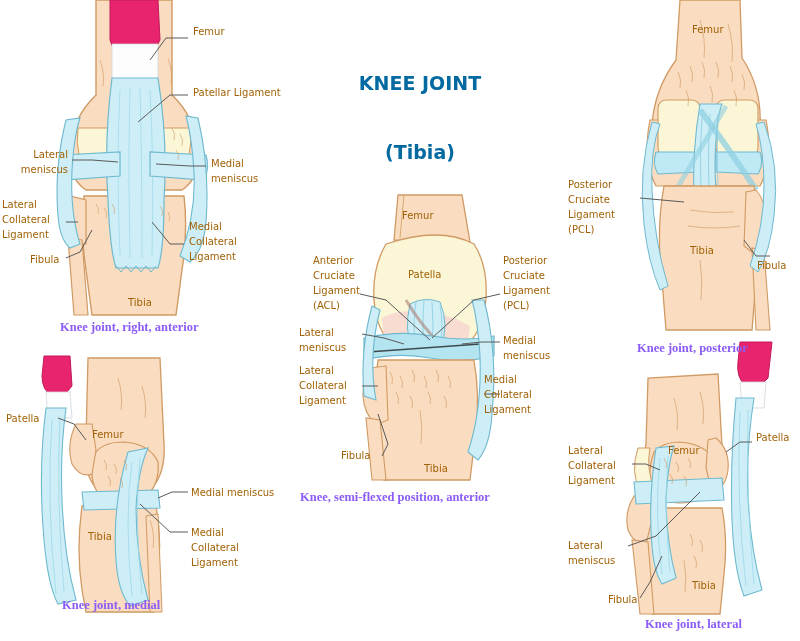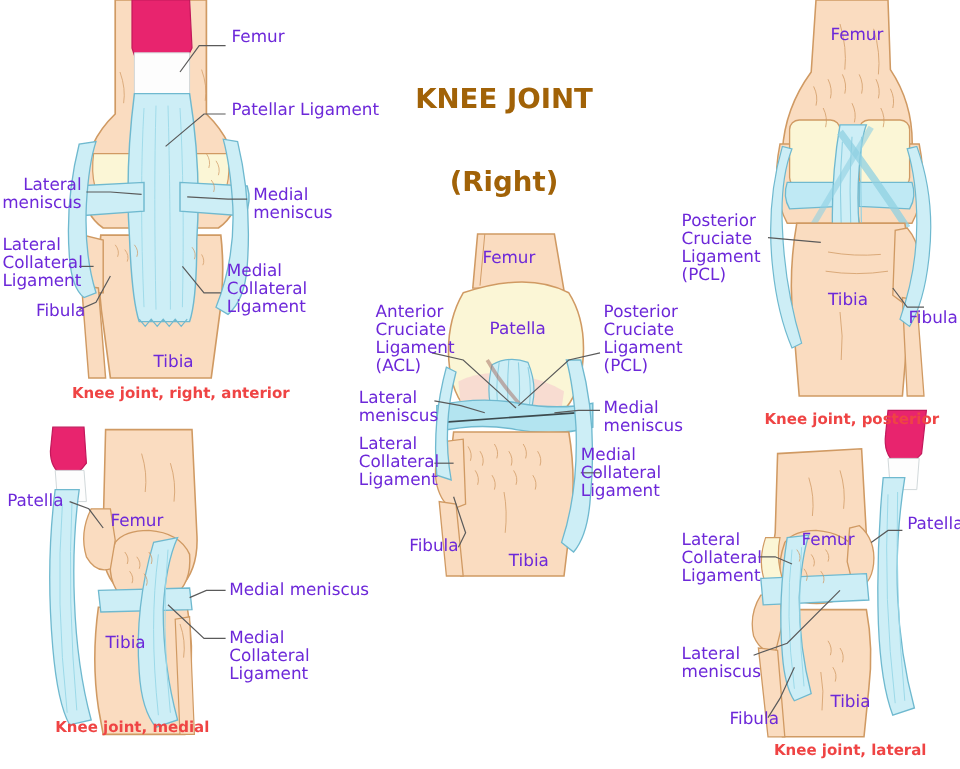--- a/index.html
+++ b/index.html
@@ -1,23 +1,23 @@
 <!DOCTYPE html>
 <html><head>
 <meta charset="utf-8">
 <style>
   html,body{margin:0;padding:0;background:#fff;}
   body{width:800px;height:641px;position:relative;overflow:hidden;
        font-family:"DejaVu Sans","Liberation Sans",sans-serif;color:#231f20;}
   #stage{position:absolute;left:0;top:0;width:800px;height:641px;}
-  .lbl{position:absolute;font-size:14px;line-height:15px;color:#6d28d9;white-space:pre;}
+  .lbl{position:absolute;font-size:10px;line-height:15px;color:#a16207;white-space:pre;}
   .lbl.r{text-align:right;}
-  .cap{position:absolute;font-size:12.5px;font-weight:bold;color:#ef4444;white-space:pre;}
-  .ttl{position:absolute;text-align:center;font-weight:bold;color:#a16207;
-       font-size:23px;line-height:23px;white-space:pre;}
+  .cap{position:absolute;font-size:12.5px;font-weight:bold;color:#8b5cf6;white-space:pre;font-family:Liberation Serif, serif;}
+  .ttl{position:absolute;text-align:center;font-weight:bold;color:#0369a1;
+       font-size:19px;line-height:23px;white-space:pre;}
   svg{position:absolute;left:0;top:0;}
   .ln{stroke:#5a5a5a;stroke-width:1;fill:none;}
 </style>
 </head>
 <body>
 
 <div id="stage">
 
 <svg width="800" height="641" viewBox="0 0 800 641">
   <defs>
@@ -281,21 +281,21 @@
 
     <path class="ln" d="M632 464 L646 464 L660 470"></path>
     <path class="ln" d="M628 546 L656 536 L700 492"></path>
     <path class="ln" d="M640 598 L650 582 L662 556"></path>
     <path class="ln" d="M752 442 L740 442 L726 452"></path>
   </g>
 </svg>
 
 <div class="ttl" style="left:330px;top:26px;width:180px;">
   <div>KNEE JOINT</div>
-  <div>(Right)</div>
+  <div>(Tibia)</div>
 </div>
 
 <div class="lbl" style="left:193px;top:24px;">Femur</div>
 <div class="lbl" style="left:193px;top:85px;text-align:center;">Patellar Ligament</div>
 <div class="lbl r" style="left:-52px;top:147px;width:120px;">Lateral
 meniscus</div>
 <div class="lbl" style="left:211px;top:156px;">Medial
 meniscus</div>
 <div class="lbl" style="left:2px;top:197px;">Lateral
 Collateral
@@ -322,38 +322,39 @@
 <div class="lbl" style="left:503px;top:333px;">Medial
 meniscus</div>
 <div class="lbl" style="left:299px;top:363px;">Lateral
 Collateral
 Ligament</div>
 <div class="lbl" style="left:484px;top:372px;">Medial
 Collateral
 Ligament</div>
 <div class="lbl" style="left:341px;top:448px;">Fibula</div>
 <div class="lbl" style="left:424px;top:461px;">Tibia</div>
+<div class="cap" style="left:300px;top:490px;">Knee, semi-flexed position, anterior</div>
 
 <div class="lbl" style="left:692px;top:22px;">Femur</div>
 <div class="lbl" style="left:568px;top:177px;">Posterior
 Cruciate
 Ligament
 (PCL)</div>
 <div class="lbl" style="left:690px;top:243px;">Tibia</div>
 <div class="lbl" style="left:757px;top:258px;">Fibula</div>
 <div class="cap" style="left:637px;top:320px;margin-top:21px;">Knee joint, posterior</div>
 
 <div class="lbl" style="left:6px;top:411px;">Patella</div>
 <div class="lbl" style="left:92px;top:427px;">Femur</div>
 <div class="lbl" style="left:88px;top:529px;">Tibia</div>
 <div class="lbl" style="left:191px;top:485px;">Medial meniscus</div>
 <div class="lbl" style="left:191px;top:525px;">Medial
 Collateral
 Ligament</div>
-<div class="cap" style="left:46px;top:598px;">Knee joint, medial</div>
+<div class="cap" style="left:62px;top:598px;">Knee joint, medial</div>
 
 <div class="lbl" style="left:668px;top:443px;">Femur</div>
 <div class="lbl" style="left:756px;top:430px;">Patella</div>
 <div class="lbl" style="left:692px;top:578px;">Tibia</div>
 <div class="lbl" style="left:608px;top:592px;">Fibula</div>
 <div class="lbl" style="left:568px;top:538px;">Lateral
 meniscus</div>
 <div class="lbl" style="left:568px;top:443px;">Lateral
 Collateral
 Ligament</div>

